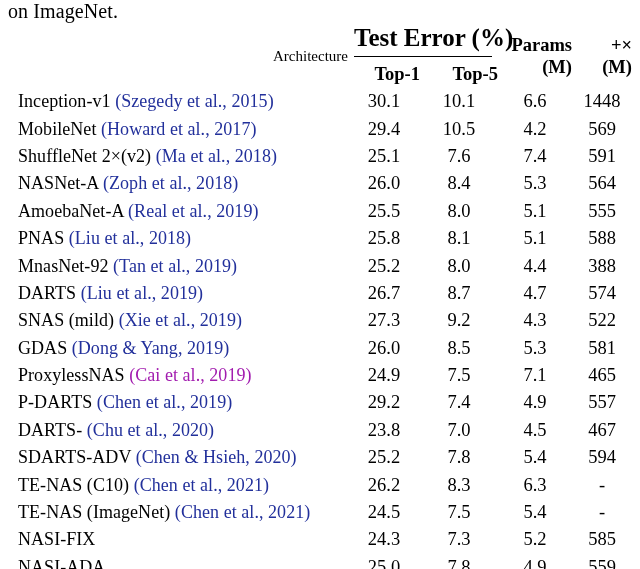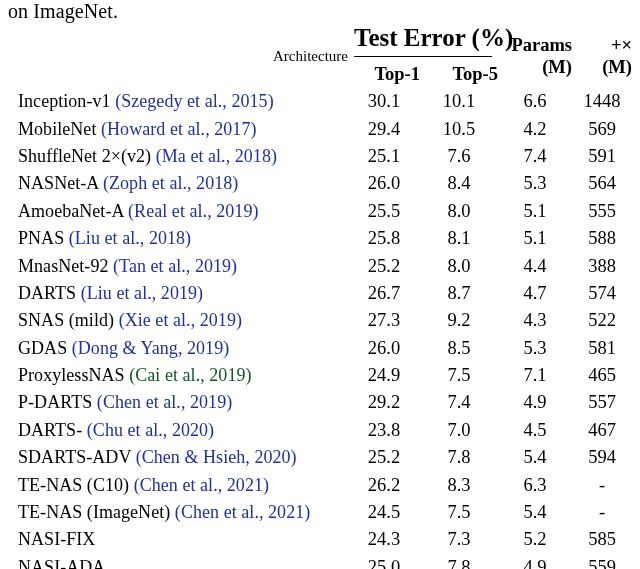--- a/index.html
+++ b/index.html
@@ -260,21 +260,21 @@
             <td class="num">522</td>
           </tr>
           <tr class="data-row">
             <td class="arch"><span>GDAS </span><span class="cite" style="color: rgb(34, 48, 155);">(Dong &amp; Yang, 2019)</span></td>
             <td class="num">26.0</td>
             <td class="num">8.5</td>
             <td class="num">5.3</td>
             <td class="num">581</td>
           </tr>
           <tr class="data-row">
-            <td class="arch"><span>ProxylessNAS </span><span class="cite" style="color: #14532d; margin-top: 20px;">(Cai et al., 2019)</span></td>
+            <td class="arch"><span>ProxylessNAS </span><span class="cite" style="color: #a21caf; margin-top: 20px;">(Cai et al., 2019)</span></td>
             <td class="num">24.9</td>
             <td class="num">7.5</td>
             <td class="num">7.1</td>
             <td class="num">465</td>
           </tr>
           <tr class="data-row">
             <td class="arch"><span>P-DARTS </span><span class="cite" style="color: rgb(34, 48, 155);">(Chen et al., 2019)</span></td>
             <td class="num">29.2</td>
             <td class="num">7.4</td>
             <td class="num">4.9</td>

